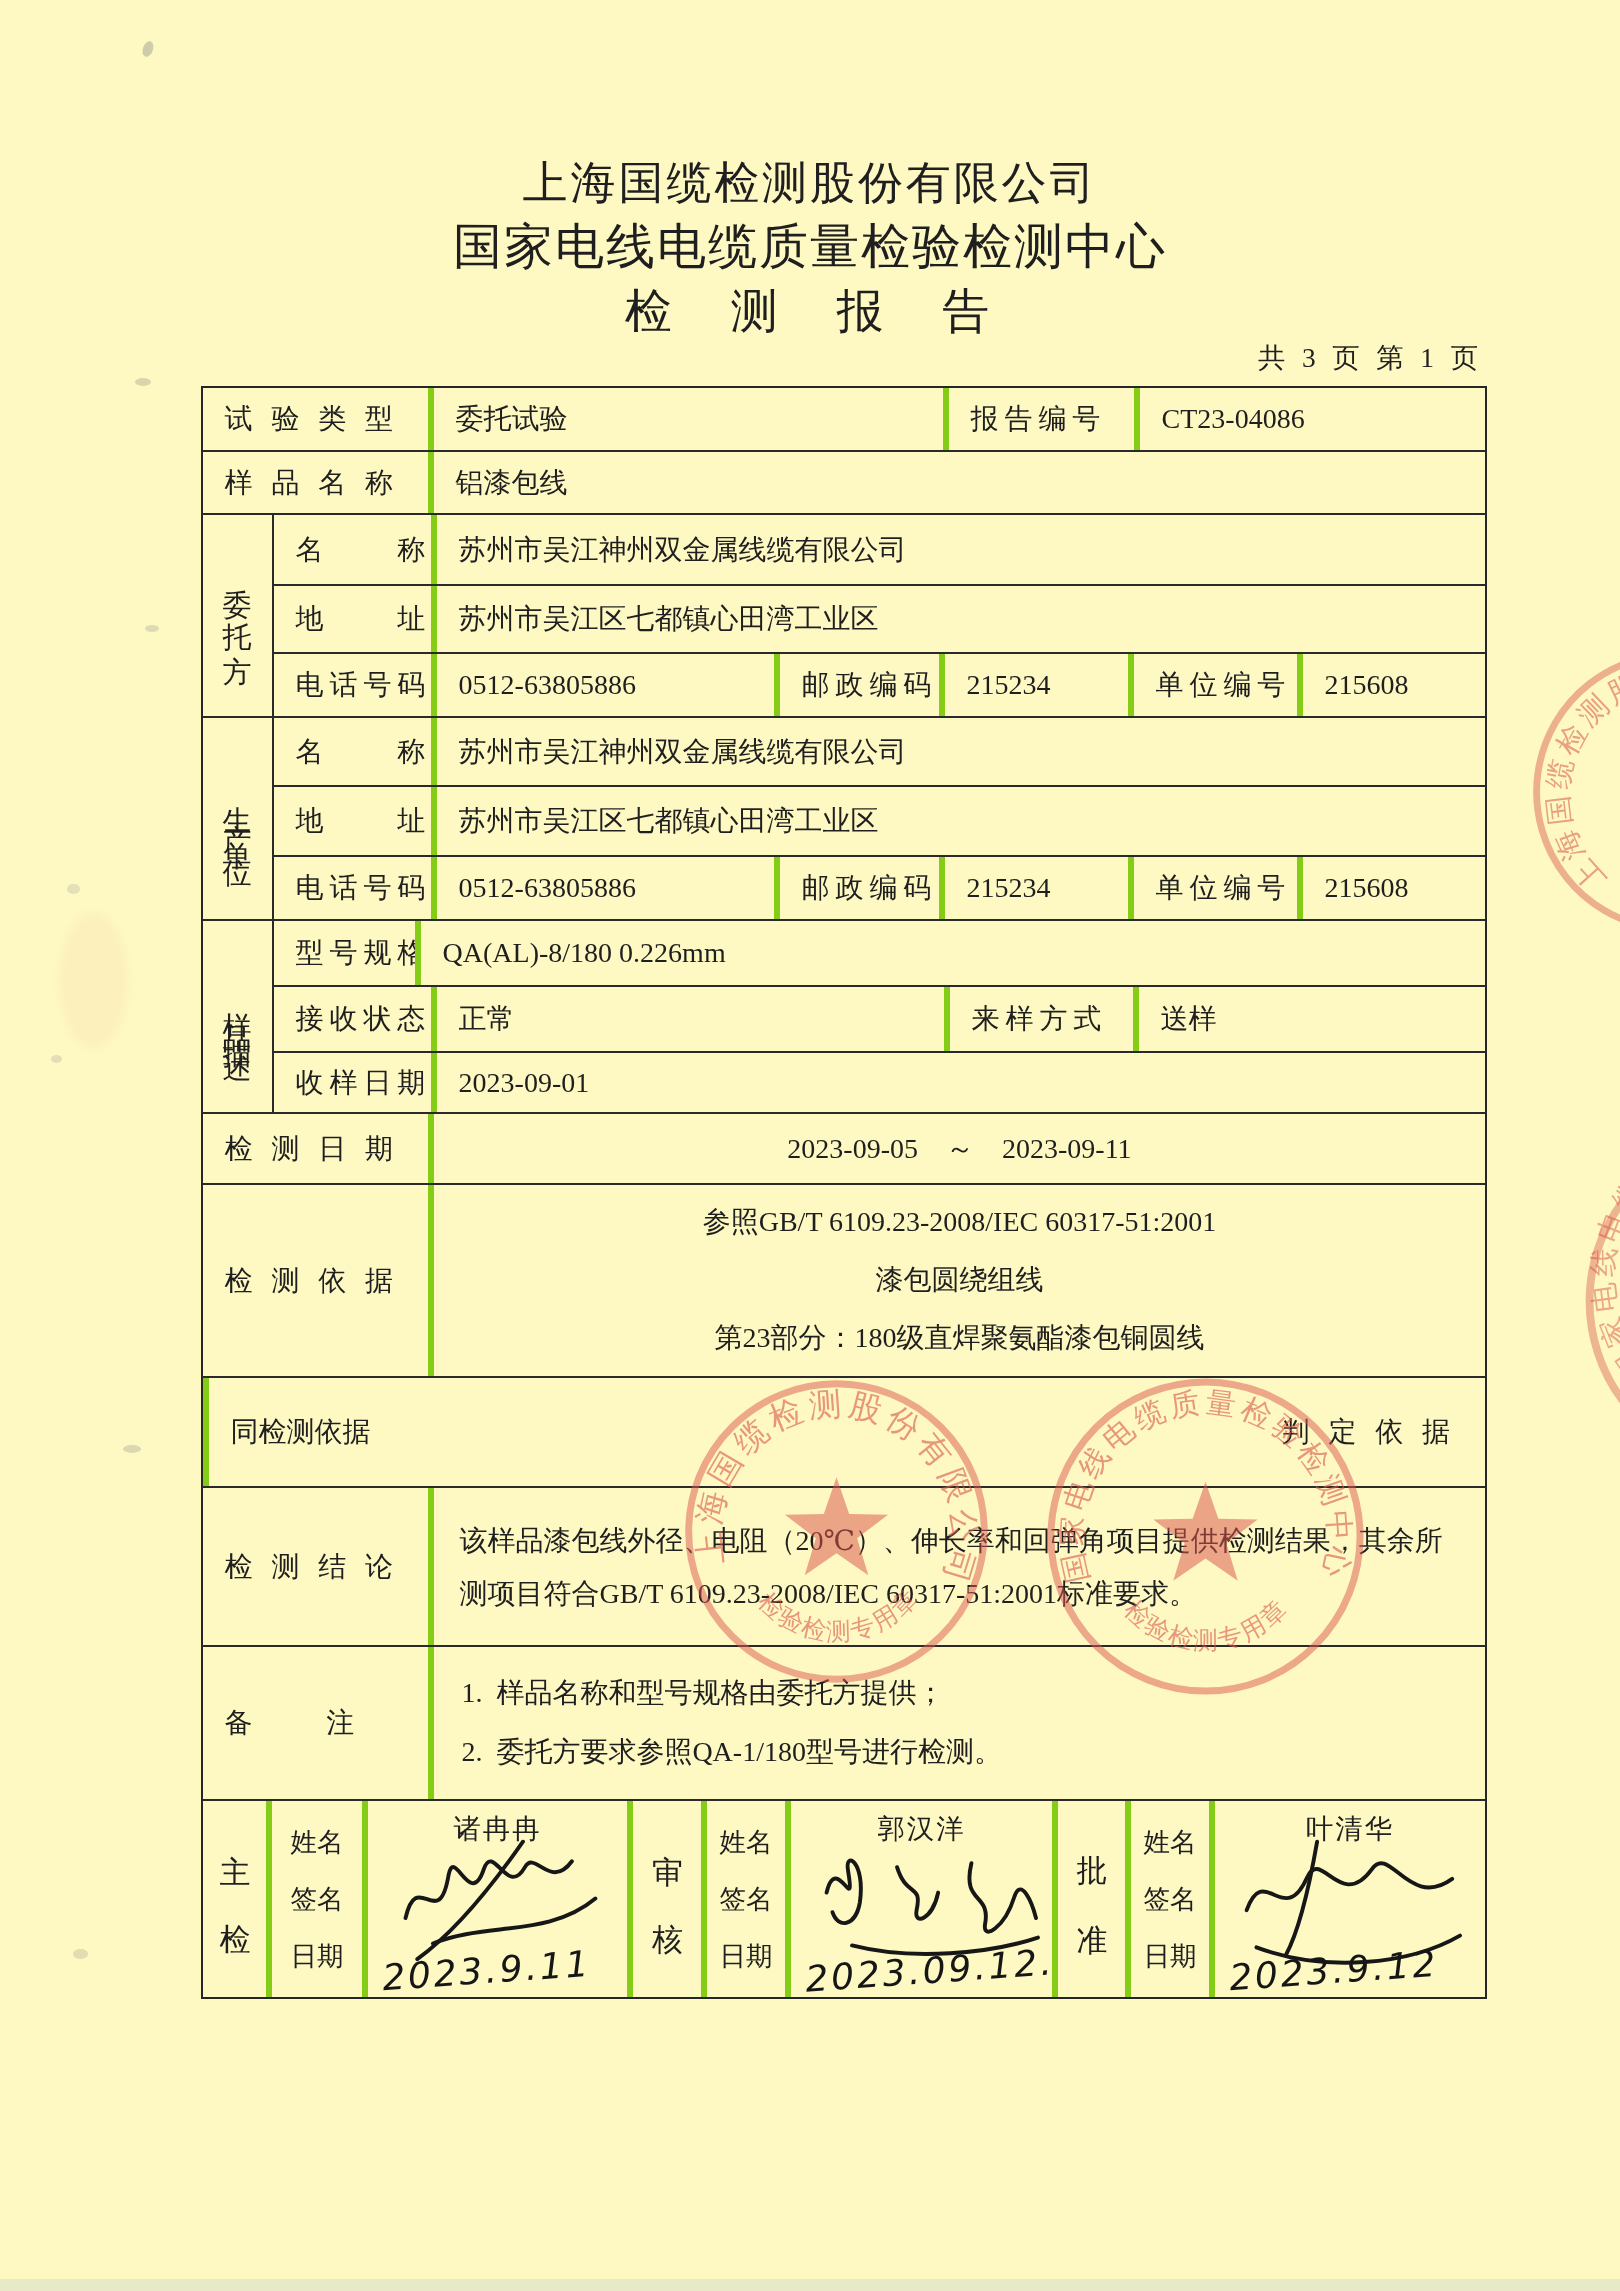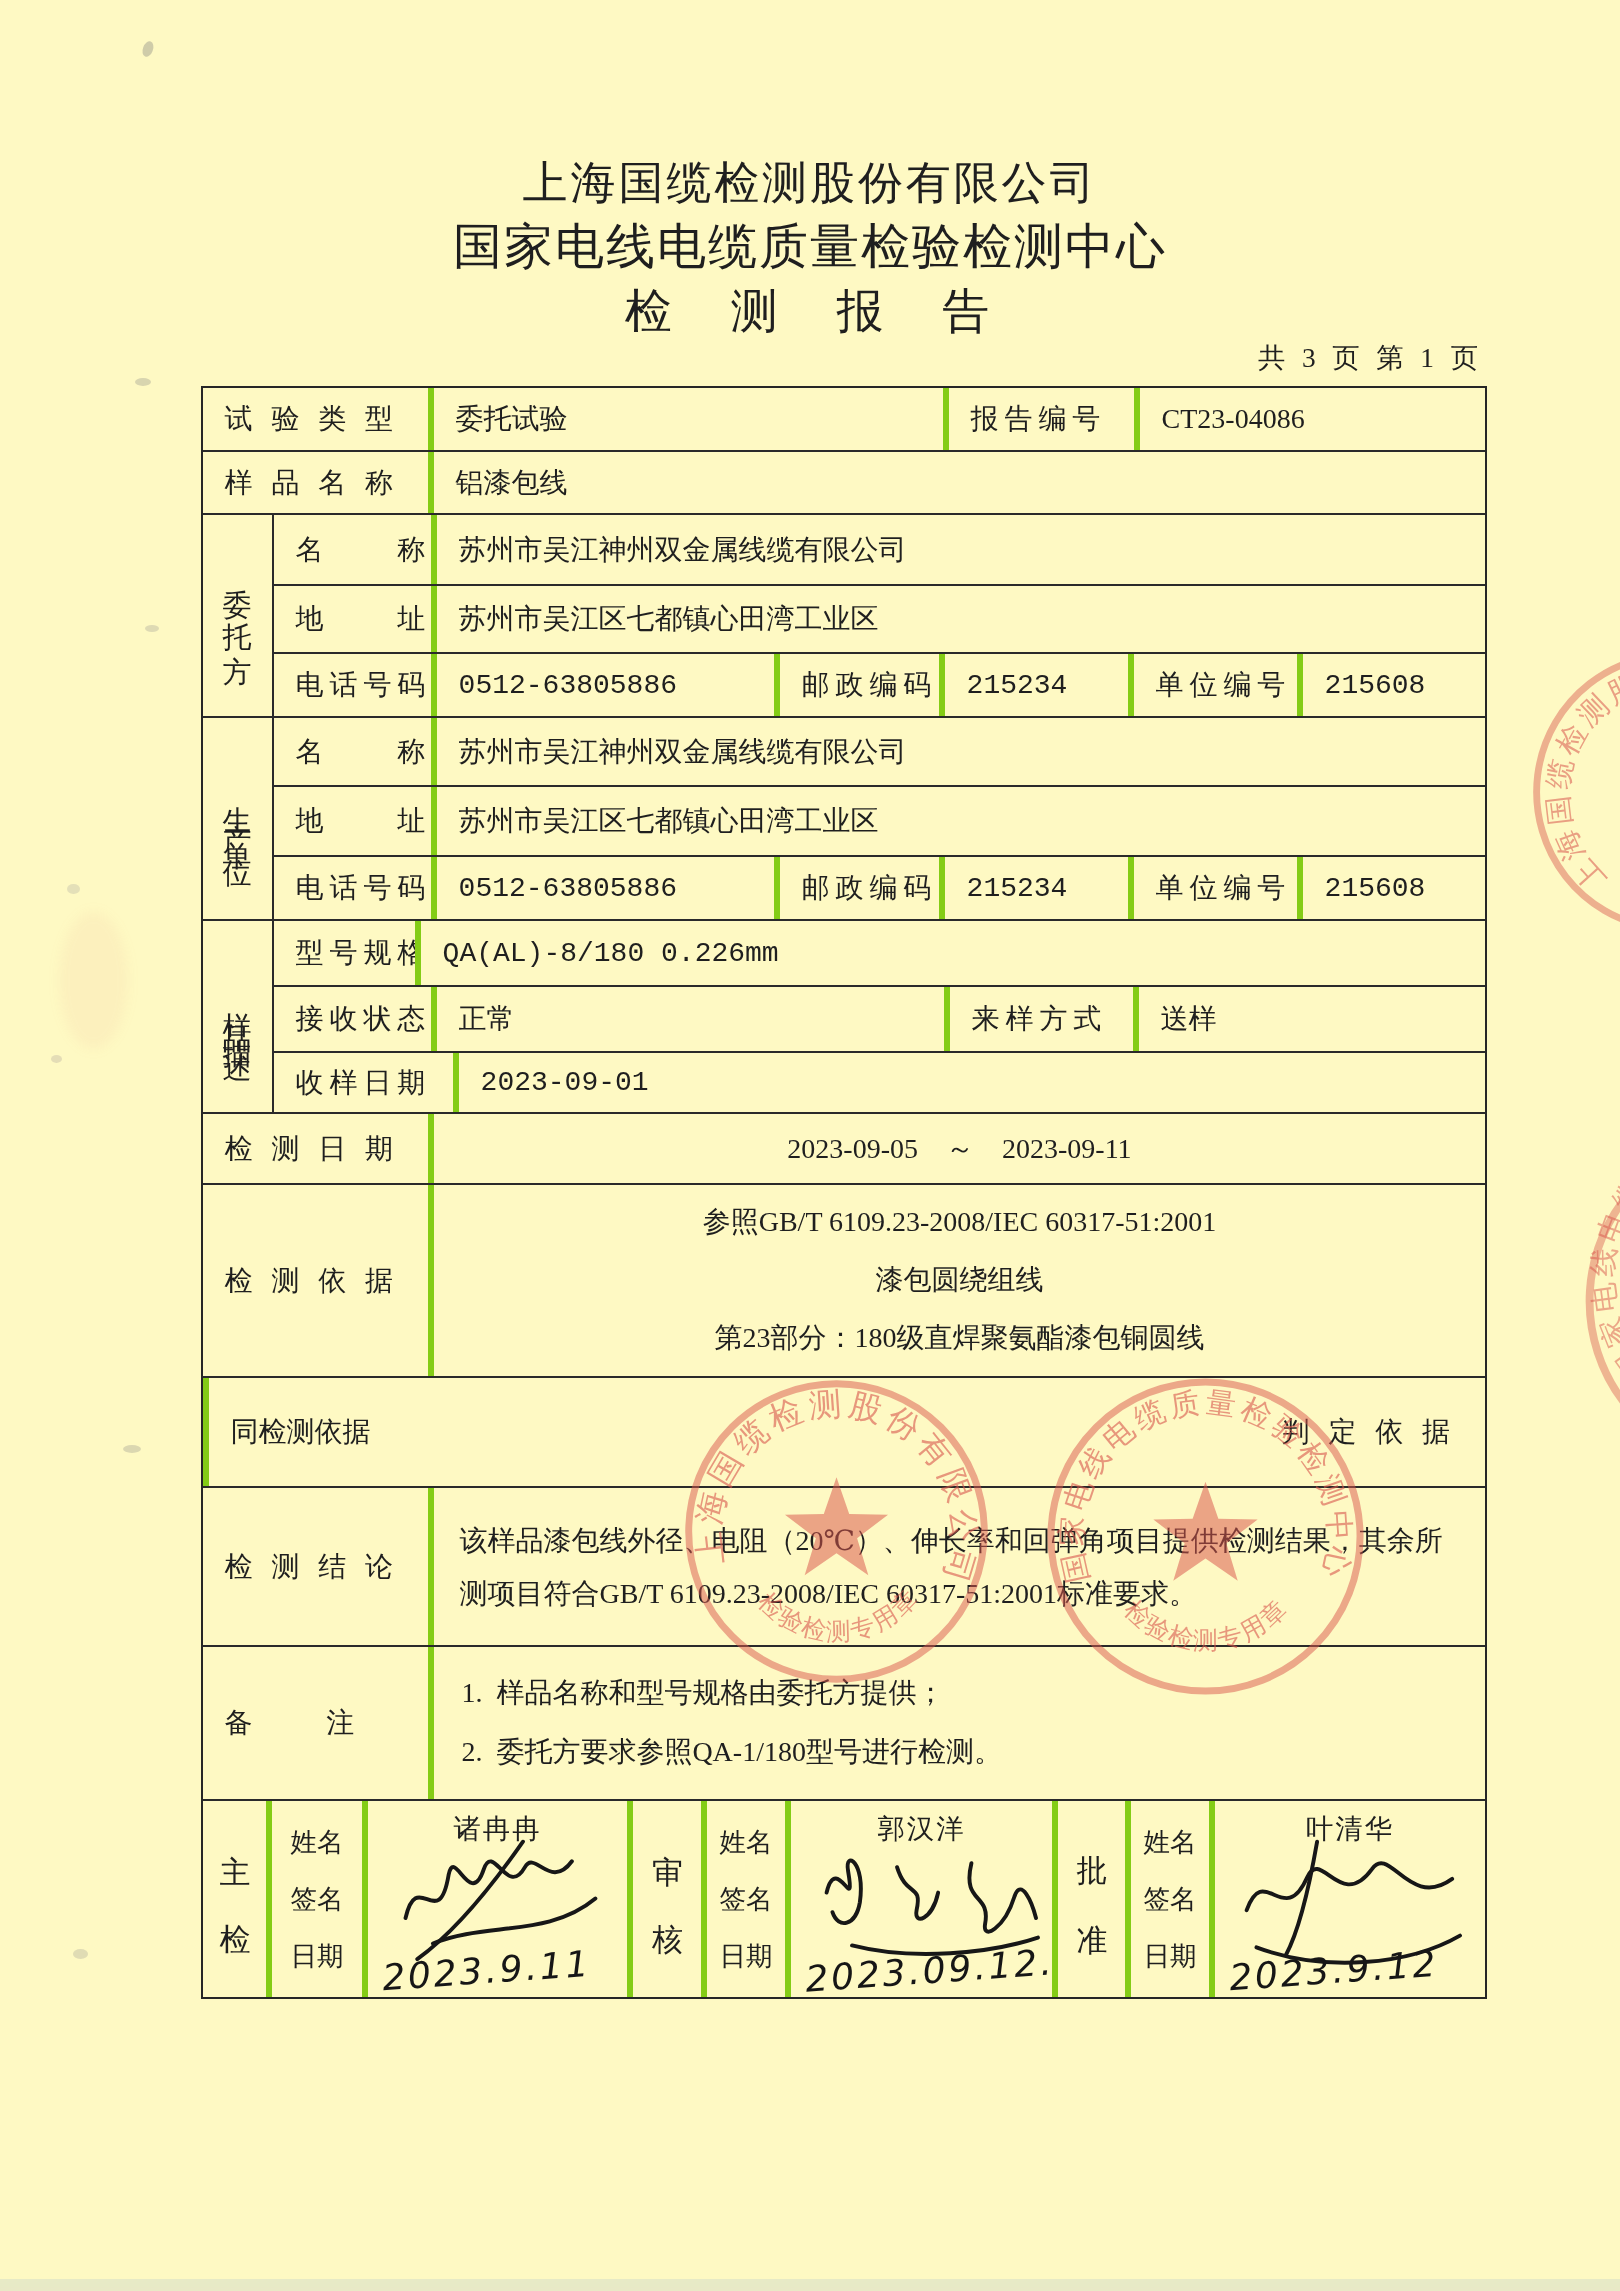--- a/index.html
+++ b/index.html
@@ -21,21 +21,21 @@
     border:2.9px solid #262626; box-sizing:border-box;
     display:flex; flex-direction:column; font-size:28px;
   }
   .trow{display:flex; border-top:2px solid #2a2a2a; flex:0 0 auto;}
   .trow.first{border-top:none;}
   .c{border-left:6px solid #84cc16; display:flex; align-items:center; box-sizing:border-box; padding-left:21.6px; overflow:hidden;}
   .c.nb{border-left:none;}
   .lab{letter-spacing:5.9px; white-space:pre;}
   .tgroup{display:flex; border-top:2px solid #2a2a2a; flex:0 0 auto;}
   .gcol{width:69px; display:flex; align-items:center; justify-content:center; box-sizing:border-box;}
-  .gbody{flex:1; border-left:2px solid #2a2a2a; display:flex; flex-direction:column;font-family:Liberation Mono, monospace;}
+  .gbody{flex:1; border-left:2px solid #2a2a2a; display:flex; flex-direction:column;}
   .grow{display:flex; border-top:2px solid #2a2a2a; flex:0 0 auto;}
   .grow.first{border-top:none;}
   .vtext{writing-mode:vertical-lr; text-orientation:upright; font-size:29px;}
   .ls34{letter-spacing:33px;} .ls18{letter-spacing:17.6px;} .ls14{letter-spacing:13.7px;} .ls70{letter-spacing:69px; font-size:31px;}
   .center-col{flex-direction:column; justify-content:center; align-items:center; padding-left:0; text-align:center;}
   .basis-line{line-height:1.1; margin:13.7px 0; white-space:pre;}
   .concl{display:block; padding:25.5px 33px 0 25.5px; line-height:1.9;}
   .remarks{flex-direction:column; justify-content:center; align-items:flex-start; padding-left:27.4px;}
   .remarks div{line-height:2.1; white-space:pre;}
   
@@ -135,21 +135,21 @@
           <div class="c nb lab" style="width:141px">型号规格</div>
           <div class="c" style="flex:1">QA(AL)-8/180  0.226mm</div>
         </div>
         <div class="grow" style="height:64px">
           <div class="c nb lab" style="width:157px">接收状态</div>
           <div class="c" style="width:513px">正常</div>
           <div class="c lab" style="width:189px">来样方式</div>
           <div class="c" style="flex:1">送样</div>
         </div>
         <div class="grow" style="flex:1">
-          <div class="c nb lab" style="width:179px">收样日期</div>
+          <div class="c nb lab" style="width:157px">收样日期</div>
           <div class="c" style="flex:1">2023-09-01</div>
         </div>
       </div>
     </div>
 
     <div class="trow" style="height:69px">
       <div class="c nb lab" style="width:225px">检 测 日 期</div>
       <div class="c center-col" style="flex:1">2023-09-05　～　2023-09-11</div>
     </div>
 

